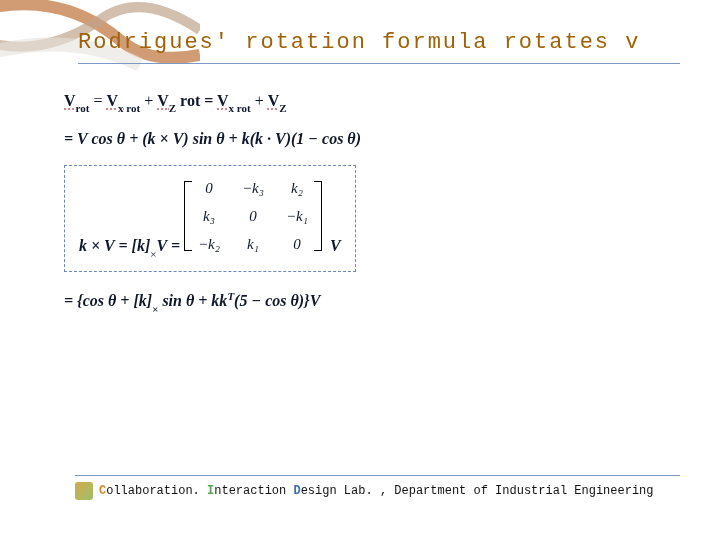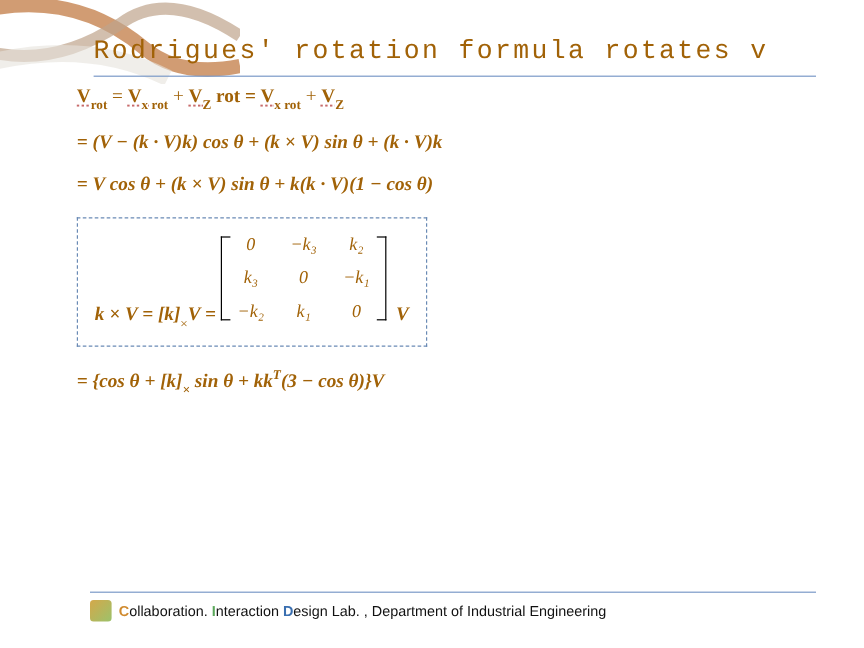--- a/index.html
+++ b/index.html
@@ -26,26 +26,26 @@
     border-bottom: 1px solid #7a99c8;
   }
   .title {
     font-family: "Courier New", monospace;
     font-size: 22px;
     letter-spacing: 2px;
     color: #a16207;
   }
   .content {
     position: absolute;
-    top: 68px;
+    top: 88px;
     left: 64px;
     width: 600px;
     font-family: "Times New Roman", serif;
     font-size: 16px;
-    color: #a16207;
+    color: #0f172a;
     line-height: 1.6;
   }
   .row { margin-bottom: 10px; white-space: nowrap; }
   .bold { font-weight: bold; }
   .ital { font-style: italic; font-weight: bold; }
   .sub { font-size: 11px; vertical-align: sub; position: relative; top: 2px; }
   .sup { font-size: 11px; vertical-align: super; }
   .dotted-u { text-decoration: underline dotted #c76b6b; text-underline-offset: 3px; }
 
   .dashed-box {
@@ -80,28 +80,29 @@
     column-gap: 22px;
     row-gap: 4px;
     font-style: italic;
     font-size: 15px;
     text-align: center;
   }
   .footer {
     position: absolute;
     left: 75px;
     right: 40px;
-    bottom: 22px;
+    bottom: 40px;
     border-top: 1px solid #7a99c8;
     padding-top: 6px;
     font-size: 12px;
     color: #111;
     display: flex;
     align-items: center;
     gap: 6px;
+    font-family: Liberation Mono, monospace;
   }
   .footer-icon {
     width: 18px; height: 18px;
     background: linear-gradient(135deg,#d4a84a,#9cc26b);
     border-radius: 3px;
     display: inline-block;
   }
   .f-c { color: #d08a2e; font-weight: bold; }
   .f-i { color: #5aa85a; font-weight: bold; }
   .f-d { color: #3a6fb0; font-weight: bold; }
@@ -120,21 +121,20 @@
 <div class="title-area">
   <div class="title">Rodrigues' rotation formula rotates v</div>
 </div>
 
 <div class="content">
 
   <div class="row">
     <span class="bold dotted-u"><span>V</span><span class="sub">rot</span></span><span> = </span><span class="bold dotted-u"><span>V</span><span class="sub">x rot</span></span><span> + </span><span class="bold dotted-u"><span>V</span><span class="sub">Z</span></span><span class="bold"> rot = </span><span class="bold dotted-u"><span>V</span><span class="sub">x rot</span></span><span> + </span><span class="bold dotted-u"><span>V</span><span class="sub">Z</span></span>
   </div>
 
-  <div class="row ital">= (V − (k · V)k) cos θ + (k × V) sin θ + (k · V)k</div>
   <div class="row ital">= V cos θ + (k × V) sin θ + k(k · V)(1 − cos θ)</div>
 
   <div class="matrix-row">
     <div class="dashed-box">
       <span class="ital">k × V = [k]</span><span class="sub">×</span><span class="ital">V =</span>
       <span class="matrix-wrap">
         <span class="bracket left"></span>
         <span class="matrix-grid">
           <span>0</span>
             <span>−k₃</span>
@@ -148,21 +148,21 @@
         </span>
         <span class="bracket right"></span>
       </span>
       <span class="ital" style="margin-left:4px">V</span>
     </div>
 
   </div>
 
 
   <div class="row ital">
-    <span>= {cos θ + [k]</span><span class="sub">×</span><span> sin θ + kk</span><span class="sup">T</span><span>(3 − cos θ)}V</span>
+    <span>= {cos θ + [k]</span><span class="sub">×</span><span> sin θ + kk</span><span class="sup">T</span><span>(5 − cos θ)}V</span>
   </div>
 
 </div>
 
 <div class="footer">
   <span class="footer-icon"></span>
   <span>
     <span class="f-c">C</span><span>ollaboration. </span><span class="f-i">I</span><span>nteraction  </span><span class="f-d">D</span><span>esign</span><span> Lab. , Department of Industrial Engineering</span>
   </span>
 </div>

